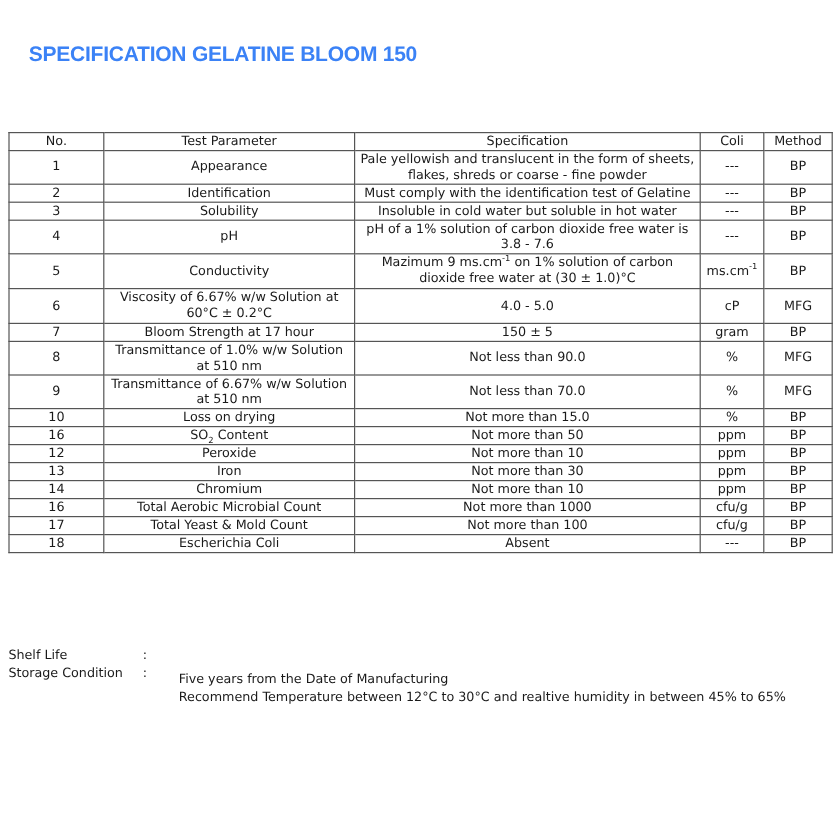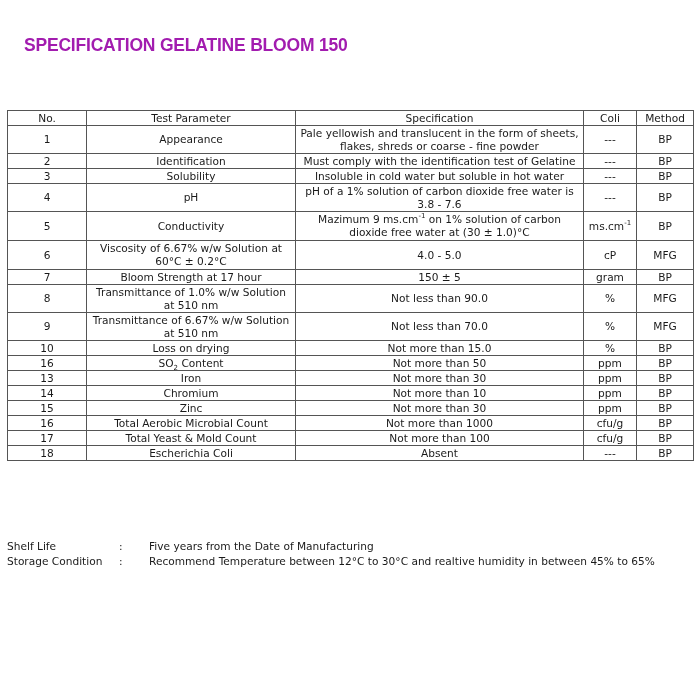--- a/index.html
+++ b/index.html
@@ -1,31 +1,31 @@
 <!DOCTYPE html>
 <html><head>
 <meta charset="utf-8">
 <style>
   html, body { margin:0; padding:0; background:#fff; }
   body { width:700px; height:700px; position:relative; overflow:hidden; font-family:"DejaVu Sans", sans-serif; color:#1a1a1a; }
-  .title { position:absolute; left:24px; top:35px; font-family:"Liberation Sans", sans-serif; font-weight:bold; font-size:17.5px; letter-spacing:-0.2px; color:#a21caf; }
+  .title { position:absolute; left:24px; top:35px; font-family:"Liberation Sans", sans-serif; font-weight:bold; font-size:17.5px; letter-spacing:-0.2px; color:#3b82f6; }
   table.spec { position:absolute; left:7px; top:110px; width:686px; border-collapse:collapse; font-size:10.6px; table-layout:fixed; }
   table.spec td, table.spec th { border:1px solid #555; text-align:center; padding:0 3px; line-height:13px; font-weight:normal; }
   table.spec th { height:14px; }
   .h1 td { height:14px; }
   .h2 td { height:27px; }
   .h3 td { height:28px; }
   .section td { text-align:left; padding-left:3px; height:14px; }
   .it { }
   sup { font-size:7px; line-height:0; }
   sub { font-size:7px; line-height:0; }
   .footer { position:absolute; left:7px; font-size:10.6px; }
   .footer .lab { position:absolute; left:0; white-space:nowrap;text-align:right; }
   .footer .col { position:absolute; left:112px; }
-  .footer .val { position:absolute; left:142px; white-space:nowrap; }
+  .footer .val { position:absolute; left:142px; white-space:nowrap;margin-top:20px; }
 </style>
 </head>
 <body>
 
 <div class="title">SPECIFICATION GELATINE BLOOM 150</div>
 
 <table class="spec">
   <colgroup>
     <col style="width:79px">
       <col style="width:209px">
@@ -113,37 +113,37 @@
     <td>BP</td>
   </tr>
   <tr class="h1">
     <td>16</td>
     <td><span>SO</span><sub>2</sub><span> Content</span></td>
     <td>Not more than 50</td>
     <td>ppm</td>
     <td>BP</td>
   </tr>
   <tr class="h1">
+    <td>12</td>
+    <td>Peroxide</td>
+    <td>Not more than 10</td>
+    <td>ppm</td>
+    <td>BP</td>
+  </tr>
+  <tr class="h1">
     <td>13</td>
     <td>Iron</td>
     <td>Not more than 30</td>
     <td>ppm</td>
     <td>BP</td>
   </tr>
   <tr class="h1">
     <td>14</td>
     <td>Chromium</td>
     <td>Not more than 10</td>
-    <td>ppm</td>
-    <td>BP</td>
-  </tr>
-  <tr class="h1">
-    <td>15</td>
-    <td>Zinc</td>
-    <td>Not more than 30</td>
     <td>ppm</td>
     <td>BP</td>
   </tr>
 
 
   <tr class="h1">
     <td>16</td>
     <td>Total Aerobic Microbial Count</td>
     <td>Not more than 1000</td>
     <td>cfu/g</td>

